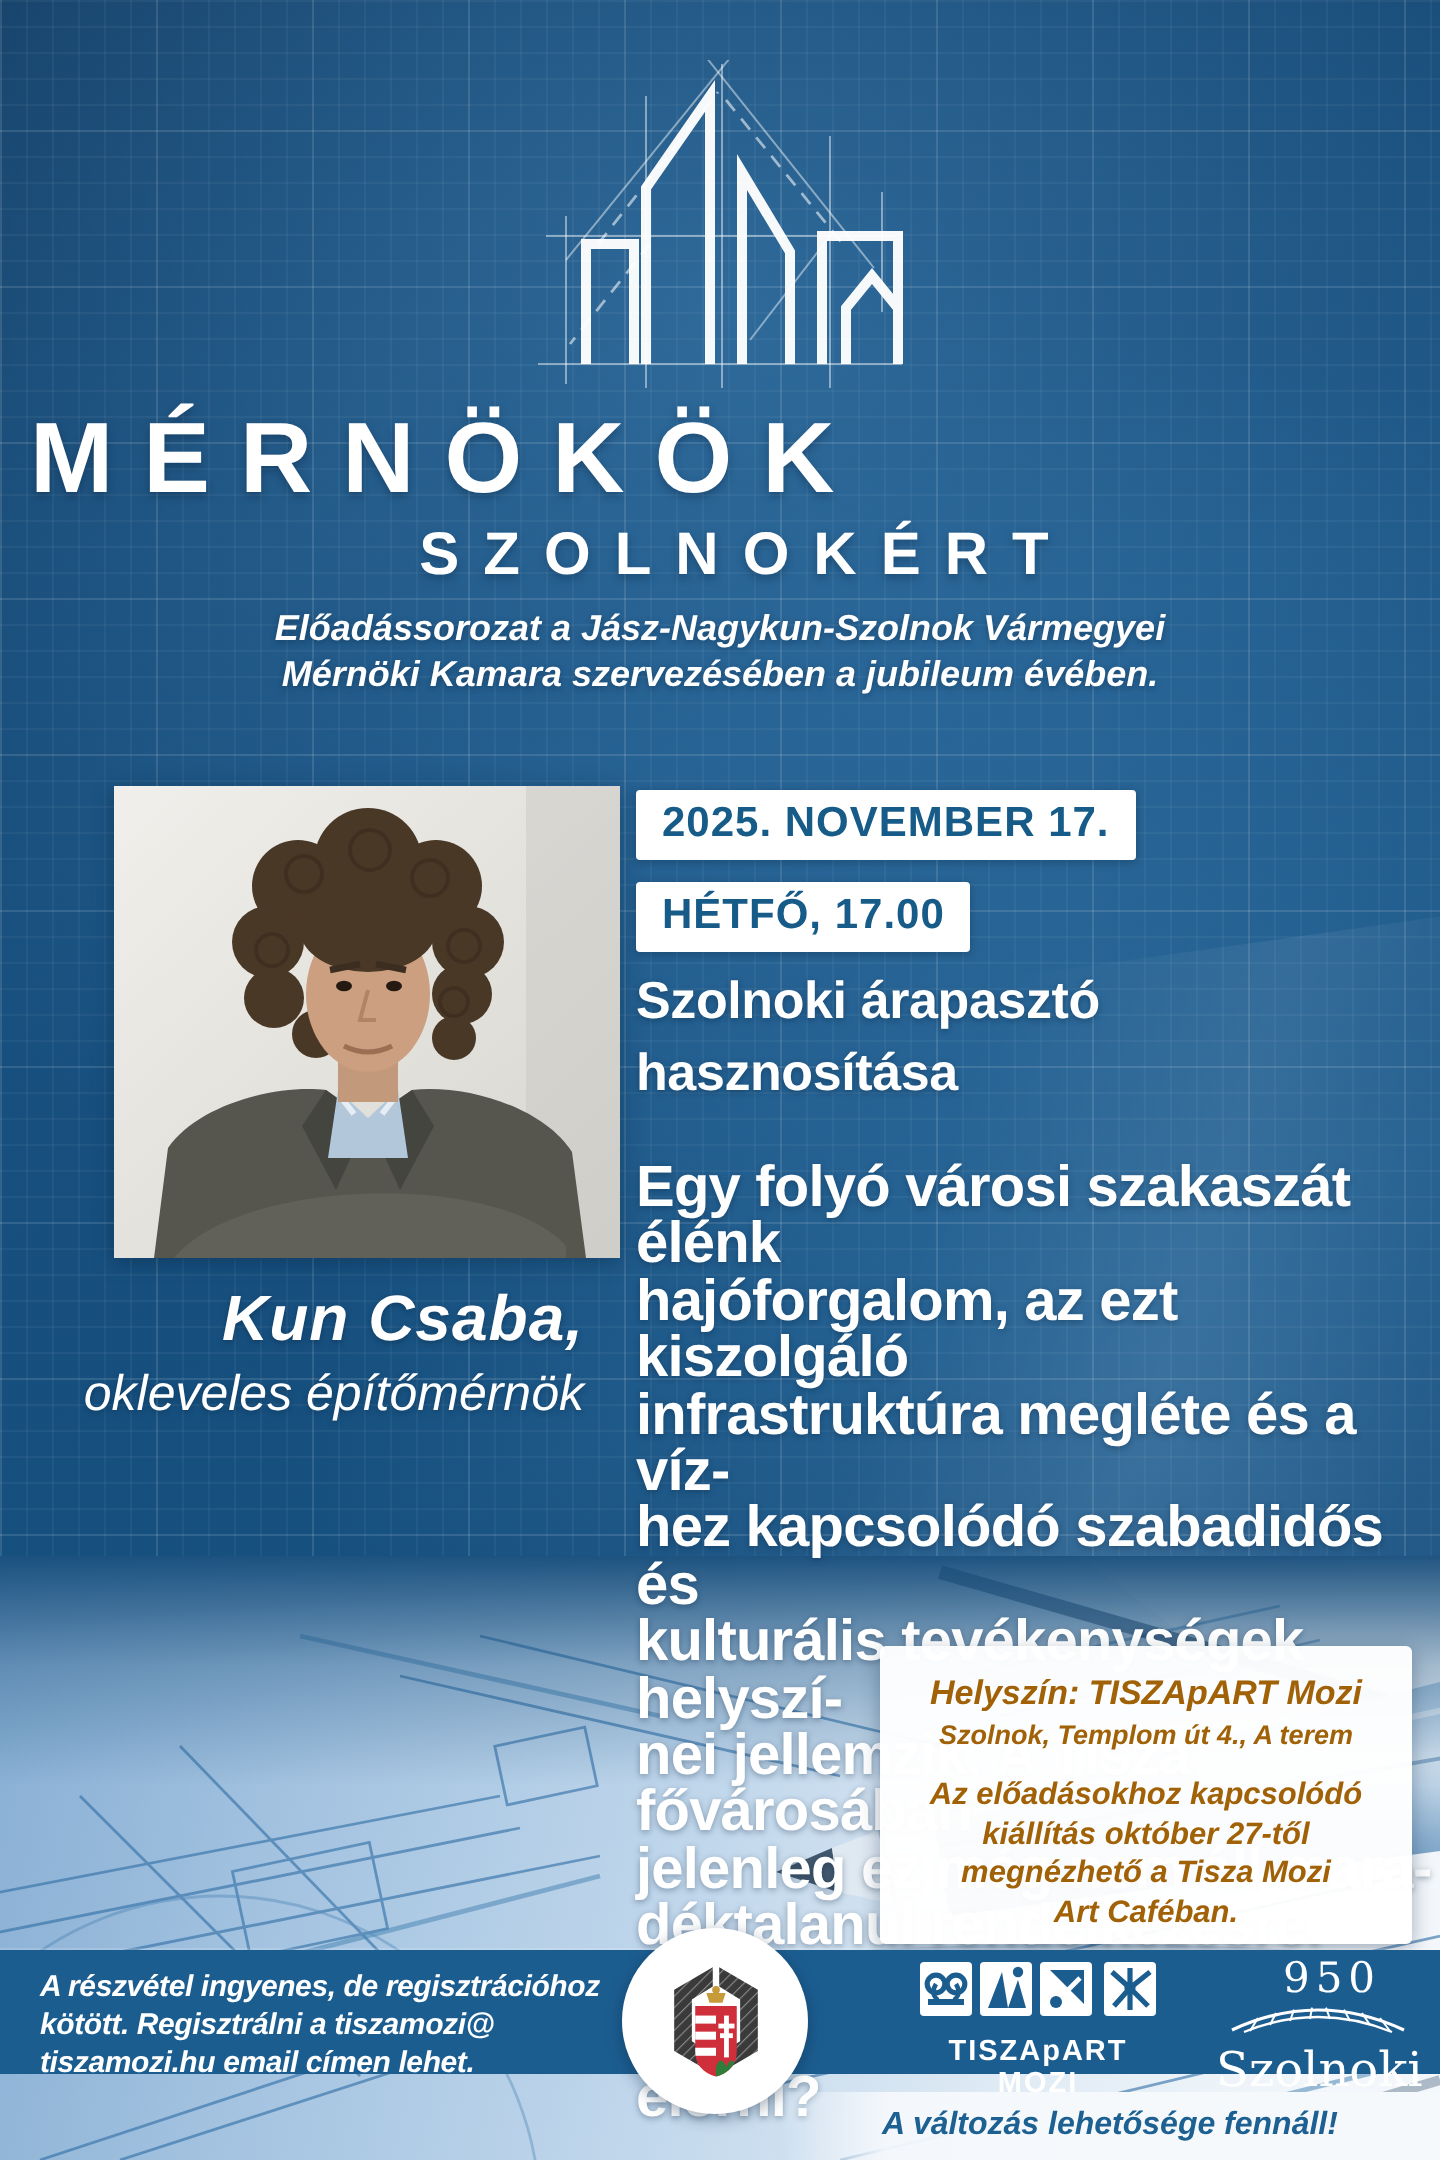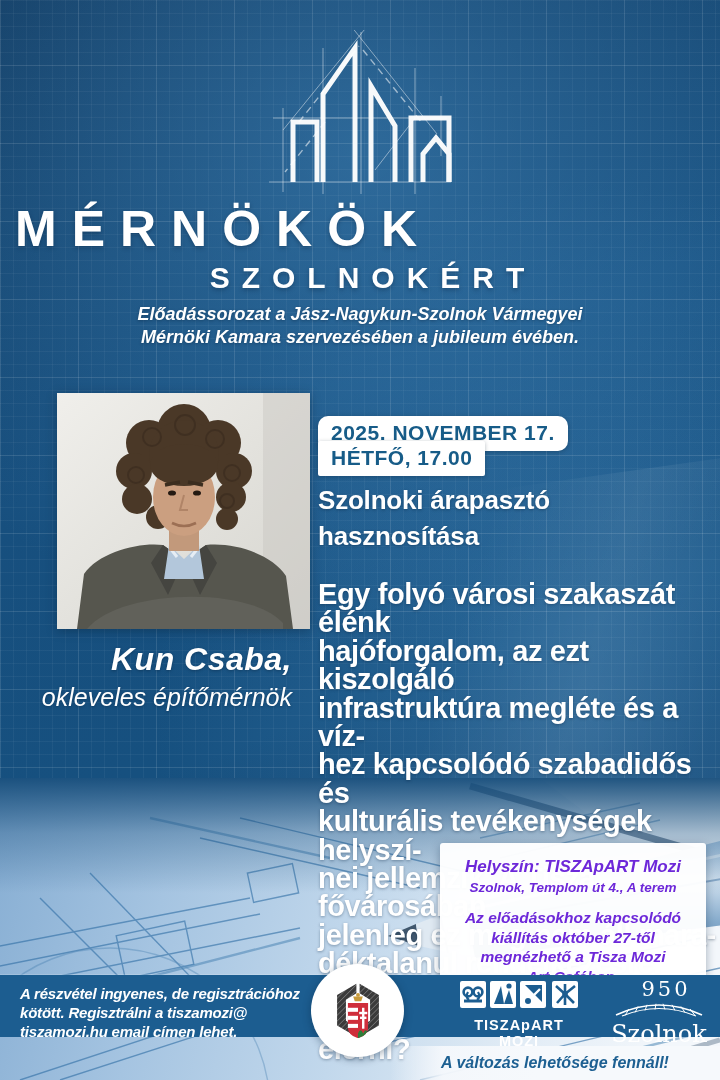--- a/index.html
+++ b/index.html
@@ -44,40 +44,40 @@
   .speaker-name { font-size:32px; font-weight:800; letter-spacing:.5px;
     text-shadow:0 1px 3px rgba(5,30,55,.4); }
   .speaker-title { font-size:25px; font-weight:400; margin-top:5px;
     text-shadow:0 1px 3px rgba(5,30,55,.4); }
 
   
   .chip { position:absolute; left:318px; background:#fff; color:#175c88;
     font-weight:800; font-size:21px; line-height:24px; letter-spacing:.5px;
     padding:5px 13px 6px; border-radius:2px; white-space:nowrap;
     box-shadow:0 1px 4px rgba(5,25,45,.3); }
-  .chip1 { top:416px;border-radius:10px; }
+  .chip1 { top:395px; }
   .chip2 { top:441px; }
   .talk-title { position:absolute; left:318px; top:482px; width:400px;
     font-size:26px; line-height:36px; font-weight:800; letter-spacing:-.2px;
     text-shadow:0 1px 3px rgba(5,30,55,.4); }
   .talk-desc { position:absolute; left:318px; top:580px; width:402px;
     font-size:29px; line-height:28.4px; font-weight:700; letter-spacing:-.4px;
     text-shadow:0 1px 3px rgba(5,30,55,.35); }
 
   
   .photo-strip { position:absolute; left:0; top:778px; width:720px; height:302px;
     background:linear-gradient(103deg, #87aed3 0%, #a5c4e1 24%, #c2d8ec 50%, #e0ebf5 72%, #f3f7fb 92%); }
   .photo-strip::after { content:""; position:absolute; inset:0;
     background:linear-gradient(180deg, rgba(21,76,122,.95) 0, rgba(21,76,122,.35) 55px, rgba(21,76,122,0) 115px); }
 
   
   .venue-box { position:absolute; left:440px; top:823px; width:266px; height:149px;
-    background:rgba(255,255,255,.96); border-radius:3px; color:#6d28d9;
+    background:rgba(255,255,255,.96); border-radius:3px; color:#a16207;
     font-style:italic; text-align:center; padding:14px 8px 10px;
-    box-shadow:0 3px 10px rgba(8,35,62,.35);margin-top:20px; }
+    box-shadow:0 3px 10px rgba(8,35,62,.35); }
   .venue-line1 { font-size:17px; font-weight:700; }
   .venue-line2 { font-size:13.5px; font-weight:600; margin-top:3px; }
   .venue-note  { font-size:15.5px; font-weight:600; line-height:19.5px; margin-top:13px; }
 
   
   .footer-band { position:absolute; left:0; top:975px; width:720px; height:62px;
     background:#1c5d90; box-shadow:0 -1px 0 rgba(255,255,255,.15); }
   .registration { position:absolute; left:20px; top:9px; width:310px;
     font-size:15px; line-height:19px; font-style:italic; font-weight:700;
     letter-spacing:-.2px; color:#fff; }
@@ -333,20 +333,20 @@
         <path d="M14,16.5 L18,10"></path>
           <path d="M24,13.5 L27,7.5"></path>
           <path d="M34,11.5 L36,5.8"></path>
         <path d="M44,10.5 L45,4.8"></path>
           <path d="M54,10.5 L52,4.8"></path>
           <path d="M64,11.5 L61,5.8"></path>
         <path d="M74,13.5 L70,7.5"></path>
           <path d="M84,16.5 L79,10"></path>
       </g>
     </svg>
-    <div class="szname">Szolnok</div>
+    <div class="szname">Szolnoki</div>
   </div>
 
   <div class="slogan-strip">
     <span>A változás lehetősége fennáll!</span>
   </div>
 
 </div>
 
 </body></html>

